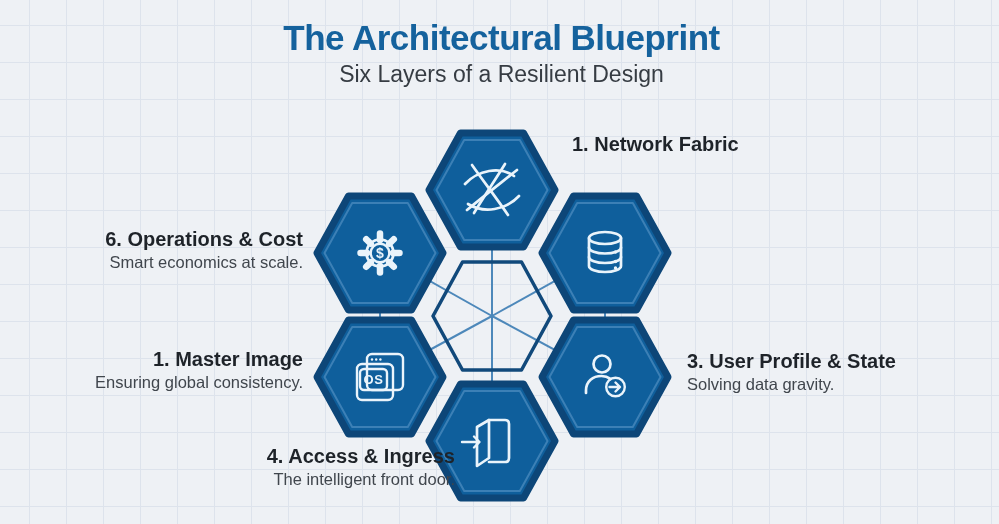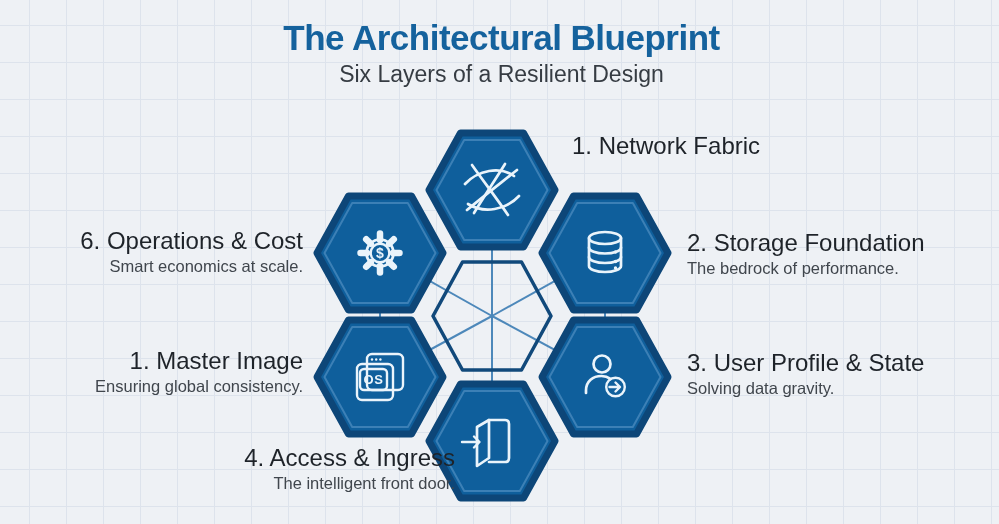--- a/index.html
+++ b/index.html
@@ -28,21 +28,21 @@
   .hex-highlight{fill:none; stroke:var(--hex-highlight); stroke-width:2; stroke-linejoin:round;}
   .ic{fill:none; stroke:var(--icon-stroke); stroke-width:2.7; stroke-linecap:round; stroke-linejoin:round;}
   .ic-thin{stroke-width:2.4;}
   .ic-dot{fill:var(--icon-stroke); stroke:none;}
   .ic-tooth{stroke:var(--icon-stroke); stroke-width:6.5; stroke-linecap:round;}
   .icon-text{fill:var(--icon-stroke); stroke:none; font-family:"Liberation Sans",sans-serif; font-weight:700; text-anchor:middle;}
   .icon-text.os{font-size:13px; letter-spacing:0.5px;}
   .icon-text.dollar{font-size:14px;}
   .label{position:absolute;}
   .label.right{text-align:right;}
-  .label h3{margin:0 0 3px; font-size:24px; line-height:1.1; font-weight:400; color:var(--heading-text);}
+  .label h3{margin:0 0 3px; font-size:20px; line-height:1.1; font-weight:700; color:var(--heading-text);}
   .label p{margin:0; font-size:16.5px; line-height:1.15; color:var(--desc-text);}
 </style>
 </head>
 <body>
 
 <div class="stage">
 
   <div class="header">
     <h1>The Architectural Blueprint</h1>
     <h2>Six Layers of a Resilient Design</h2>
@@ -144,24 +144,20 @@
         <circle class="ic ic-thin" cx="0" cy="0" r="9.3"></circle>
         <text class="icon-text dollar" x="0" y="5">$</text>
       </g>
     </g>
   </svg>
 
   <div class="label" style="left:572px; top:133px;">
     <h3>1. Network Fabric</h3>
   </div>
 
-  <div class="label" style="left:687px; top:230px;">
-    <h3>2. Storage Foundation</h3>
-    <p>The bedrock of performance.</p>
-  </div>
 
   <div class="label" style="left:687px; top:350px;">
     <h3>3. User Profile &amp; State</h3>
     <p>Solving data gravity.</p>
   </div>
 
   <div class="label right" style="right:544px; top:445px;">
     <h3>4. Access &amp; Ingress</h3>
     <p>The intelligent front door.</p>
   </div>

